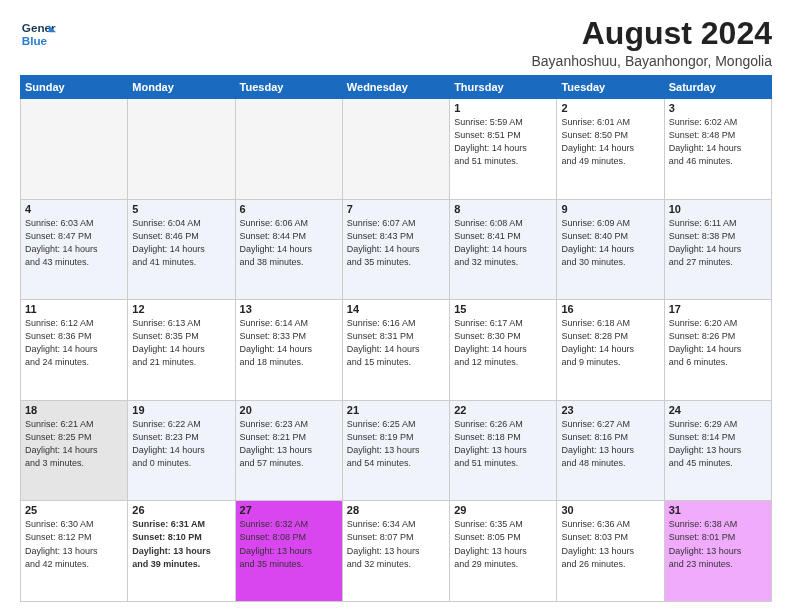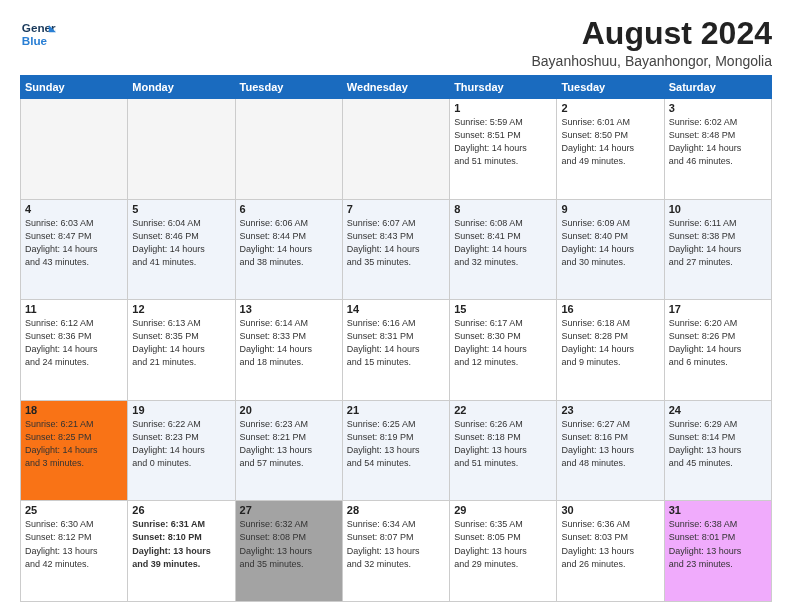--- a/index.html
+++ b/index.html
@@ -243,21 +243,21 @@
           </td>
           <td style="background: rgb(255, 255, 255);">
             <div class="day-number">17</div>
             <div class="day-info" style="white-space: pre-line;">Sunrise: 6:20 AM
 Sunset: 8:26 PM
 Daylight: 14 hours
 and 6 minutes.</div>
           </td>
         </tr>
         <tr>
-          <td style="background: #f97316;">
+          <td style="background: #e5e5e5;">
             <div class="day-number">18</div>
             <div class="day-info" style="white-space: pre-line;">Sunrise: 6:21 AM
 Sunset: 8:25 PM
 Daylight: 14 hours
 and 3 minutes.</div>
           </td>
           <td style="background: rgb(240, 244, 250);">
             <div class="day-number">19</div>
             <div class="day-info" style="white-space: pre-line;">Sunrise: 6:22 AM
 Sunset: 8:23 PM
@@ -308,21 +308,21 @@
 Daylight: 13 hours
 and 42 minutes.</div>
           </td>
           <td style="background: rgb(255, 255, 255);">
             <div class="day-number">26</div>
             <div class="day-info" style="white-space: pre-line; font-weight: bold;">Sunrise: 6:31 AM
 Sunset: 8:10 PM
 Daylight: 13 hours
 and 39 minutes.</div>
           </td>
-          <td style="background: #a3a3a3;">
+          <td style="background: #d946ef;">
             <div class="day-number">27</div>
             <div class="day-info" style="white-space: pre-line;">Sunrise: 6:32 AM
 Sunset: 8:08 PM
 Daylight: 13 hours
 and 35 minutes.</div>
           </td>
           <td style="background: rgb(255, 255, 255);">
             <div class="day-number">28</div>
             <div class="day-info" style="white-space: pre-line;">Sunrise: 6:34 AM
 Sunset: 8:07 PM

